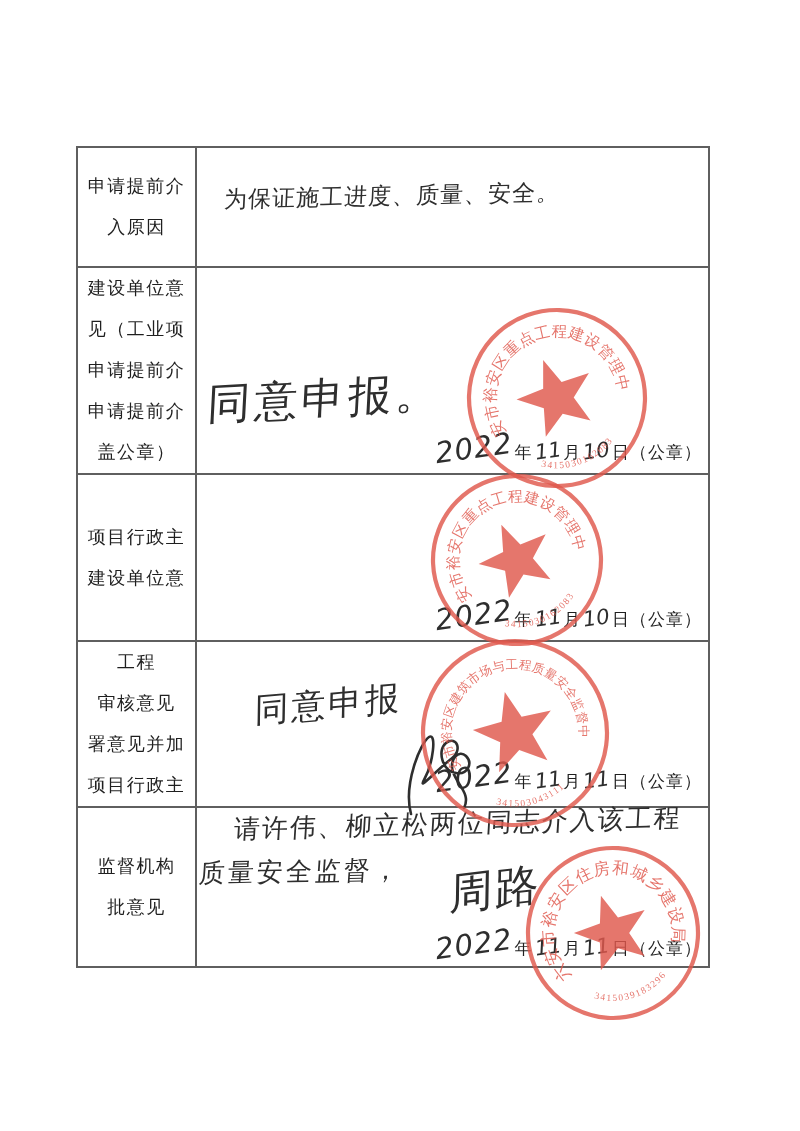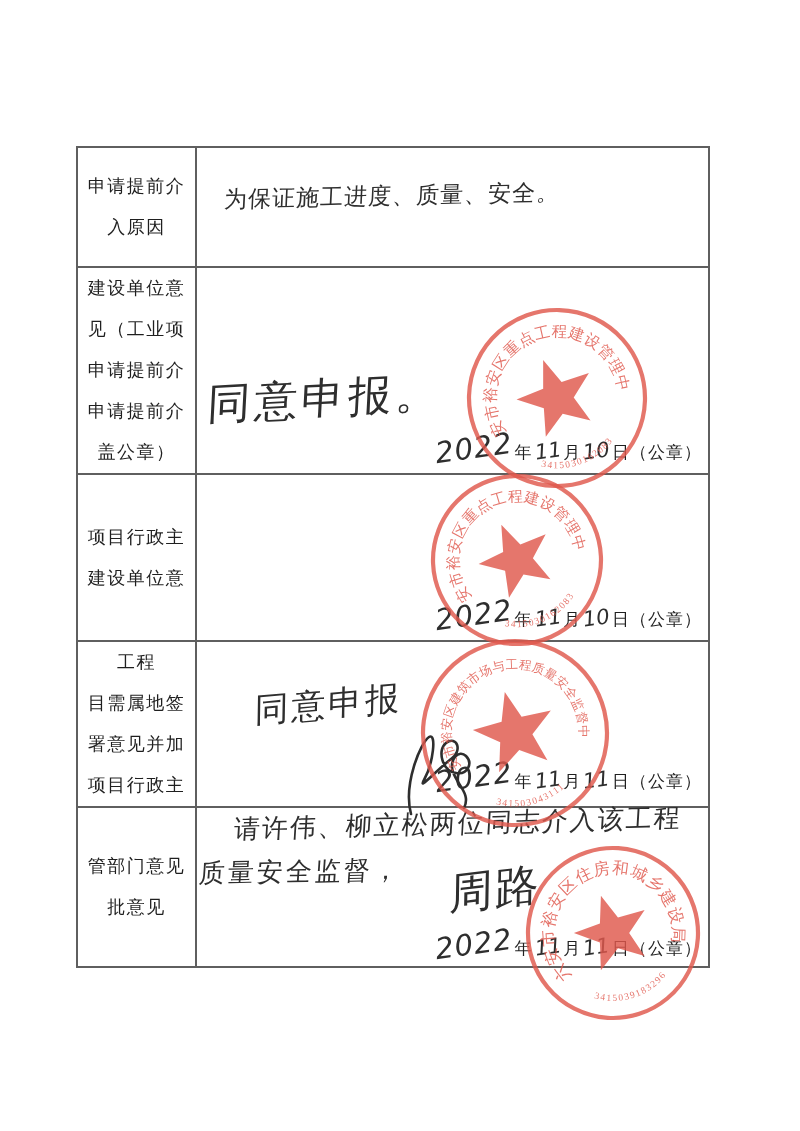--- a/index.html
+++ b/index.html
@@ -97,38 +97,38 @@
       <td class="content-cell">
         <div class="date-line dl-r3">
           <span class="hw-num year">2022</span><span class="pr">年</span><span class="hw-num">11</span><span class="pr">月</span><span class="hw-num">10</span><span class="pr">日</span><span class="pr">（公章）</span>
         </div>
       </td>
     </tr>
 
     <tr style="height:142px">
       <td class="label-cell">
         <div class="label-line">工程</div>
-        <div class="label-line">目需属地签</div>
+        <div class="label-line">审核意见</div>
         <div class="label-line">署意见并加</div>
         <div class="label-line">项目行政主</div>
       </td>
       <td class="content-cell">
         <div class="hw hw-r4">同意申报</div>
         <svg class="sig-scribble" width="92" height="98" viewBox="0 0 92 98">
           <path d="M14,92 C6,62 24,20 32,15 C40,10 36,42 27,58 C20,70 42,46 54,37 C66,29 60,13 49,21 C40,28 45,49 59,51 C71,53 76,41 69,34 C62,27 52,37 56,50 C61,64 74,72 67,86" stroke="#2e2e2e" stroke-width="2.6" fill="none" stroke-linecap="round"></path>
         </svg>
         <div class="date-line dl-r4">
           <span class="hw-num year">2022</span><span class="pr">年</span><span class="hw-num">11</span><span class="pr">月</span><span class="hw-num">11</span><span class="pr">日</span><span class="pr">（公章）</span>
         </div>
       </td>
     </tr>
 
     <tr style="height:160px">
       <td class="label-cell">
-        <div class="label-line">管部门意见</div>
+        <div class="label-line">监督机构</div>
         <div class="label-line">批意见</div>
       </td>
       <td class="content-cell">
         <div class="hw hw-r5a">请许伟、柳立松两位同志介入该工程</div>
         <div class="hw hw-r5b">质量安全监督，</div>
         <div class="sig-text">周路</div>
         <div class="date-line dl-r5">
           <span class="hw-num year">2022</span><span class="pr">年</span><span class="hw-num">11</span><span class="pr">月</span><span class="hw-num">11</span><span class="pr">日</span><span class="pr">（公章）</span>
         </div>
       </td>

